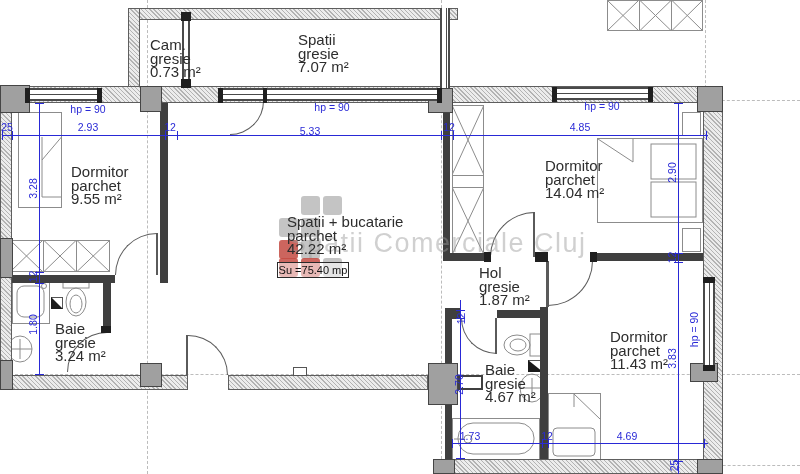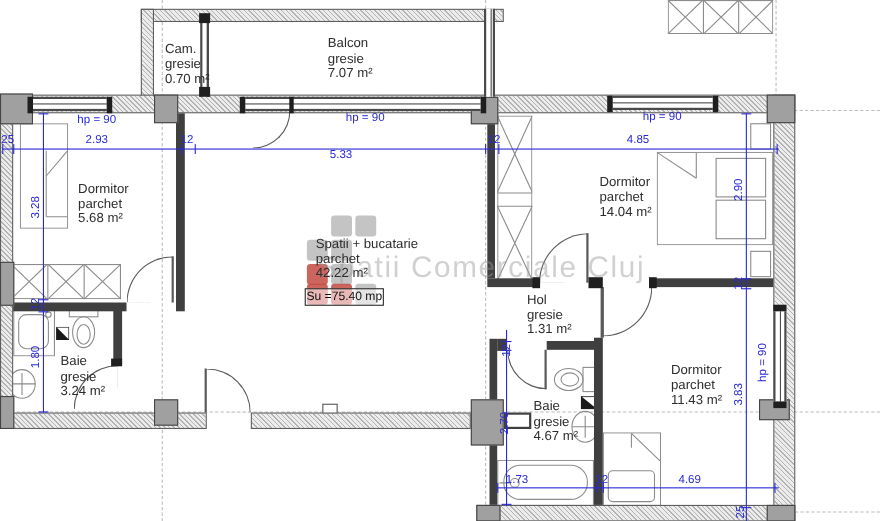--- a/index.html
+++ b/index.html
@@ -21,21 +21,21 @@
   .arc{position:absolute;z-index:4}
   .leaf{position:absolute;background:#5a5a5a;z-index:4}
   .furn{position:absolute;z-index:2}
   .furn svg{display:block}
   .dimh{position:absolute;height:0;border-top:1px solid var(--blue);z-index:12}
   .dimv{position:absolute;width:0;border-left:1px solid var(--blue);z-index:12}
   .tkv{position:absolute;width:1px;height:9px;background:var(--blue);z-index:12}
   .tkh{position:absolute;width:9px;height:1px;background:var(--blue);z-index:12}
   .dlab{position:absolute;color:var(--blue);font-size:10.5px;line-height:11px;text-align:center;z-index:13;white-space:nowrap}
   .rot{transform:rotate(-90deg)}
-  .rlabel{position:absolute;color:#2d2d2d;font-size:12px;line-height:13.5px;z-index:11;white-space:nowrap}
+  .rlabel{position:absolute;color:#2d2d2d;font-size:15px;line-height:13.5px;z-index:11;white-space:nowrap}
   .su{position:absolute;border:1px solid #2a2a2a;background:rgba(255,255,255,.55);font-size:11px;color:#111;text-align:center;line-height:15px;z-index:11;white-space:nowrap}
   .wm-text{position:absolute;color:#999;opacity:.45;font-size:27px;letter-spacing:1.5px;z-index:9;white-space:nowrap}
   .wm-sq{position:absolute;width:19px;height:19px;border-radius:3px;z-index:8}
   .wm-gray{background:var(--wmgray);opacity:.7}
   .wm-red{background:var(--wmred);opacity:.85}
 </style>
 </head>
 <body>
 
 <div id="plan">
@@ -243,46 +243,46 @@
   <div class="wm-sq wm-red" style="left:279px;top:240px"></div>
   <div class="wm-sq wm-gray" style="left:301px;top:240px"></div>
   <div class="wm-sq wm-red" style="left:279px;top:258px"></div>
   <div class="wm-sq wm-red" style="left:301px;top:258px"></div>
   <div class="wm-sq wm-gray" style="left:323px;top:258px"></div>
   <div class="wm-text" style="left:288px;top:228px">Spatii Comerciale Cluj</div>
 
   <div class="rlabel" style="left:150px;top:38px">
     <div>Cam.</div>
       <div>gresie</div>
-      <div>0.70 m²</div>
+      <div>0.73 m²</div>
   </div>
   <div class="rlabel" style="left:298px;top:33px">
-    <div>Balcon</div>
+    <div>Spatii</div>
       <div>gresie</div>
       <div>7.07 m²</div>
   </div>
   <div class="rlabel" style="left:71px;top:165px">
     <div>Dormitor</div>
       <div>parchet</div>
-      <div>5.68 m²</div>
+      <div>9.55 m²</div>
   </div>
   <div class="rlabel" style="left:287px;top:215px">
     <div>Spatii + bucatarie</div>
       <div>parchet</div>
       <div>42.22 m²</div>
   </div>
   <div class="rlabel" style="left:545px;top:159px">
     <div>Dormitor</div>
       <div>parchet</div>
       <div>14.04 m²</div>
   </div>
   <div class="rlabel" style="left:479px;top:266px">
     <div>Hol</div>
       <div>gresie</div>
-      <div>1.31 m²</div>
+      <div>1.87 m²</div>
   </div>
   <div class="rlabel" style="left:55px;top:322px">
     <div>Baie</div>
       <div>gresie</div>
       <div>3.24 m²</div>
   </div>
   <div class="rlabel" style="left:485px;top:363px">
     <div>Baie</div>
       <div>gresie</div>
       <div>4.67 m²</div>
@@ -318,21 +318,21 @@
   <div class="tkh" style="left:456px;top:458px"></div>
   <div class="dimh" style="left:452px;top:443px;width:256px"></div>
   <div class="tkv" style="left:452px;top:439px"></div>
   <div class="tkv" style="left:542px;top:439px"></div>
   <div class="tkv" style="left:548px;top:439px"></div>
   <div class="tkv" style="left:704px;top:439px"></div>
 
   <div class="dlab" style="left:-2px;top:122px;width:18px">25</div>
   <div class="dlab" style="left:68px;top:122px;width:40px">2.93</div>
   <div class="dlab" style="left:160px;top:122px;width:20px">12</div>
-  <div class="dlab" style="left:290px;top:136px;width:40px">5.33</div>
+  <div class="dlab" style="left:290px;top:126px;width:40px">5.33</div>
   <div class="dlab" style="left:439px;top:122px;width:20px">12</div>
   <div class="dlab" style="left:560px;top:122px;width:40px">4.85</div>
   <div class="dlab rot" style="left:14px;top:183px;width:38px">3.28</div>
   <div class="dlab rot" style="left:19px;top:271px;width:28px">12</div>
   <div class="dlab rot" style="left:14px;top:319px;width:38px">1.80</div>
   <div class="dlab rot" style="left:652px;top:167px;width:40px">2.90</div>
   <div class="dlab rot" style="left:658px;top:252px;width:28px">12</div>
   <div class="dlab rot" style="left:652px;top:353px;width:40px">3.83</div>
   <div class="dlab rot" style="left:660px;top:460px;width:28px">25</div>
   <div class="dlab rot" style="left:447px;top:313px;width:28px">12</div>

